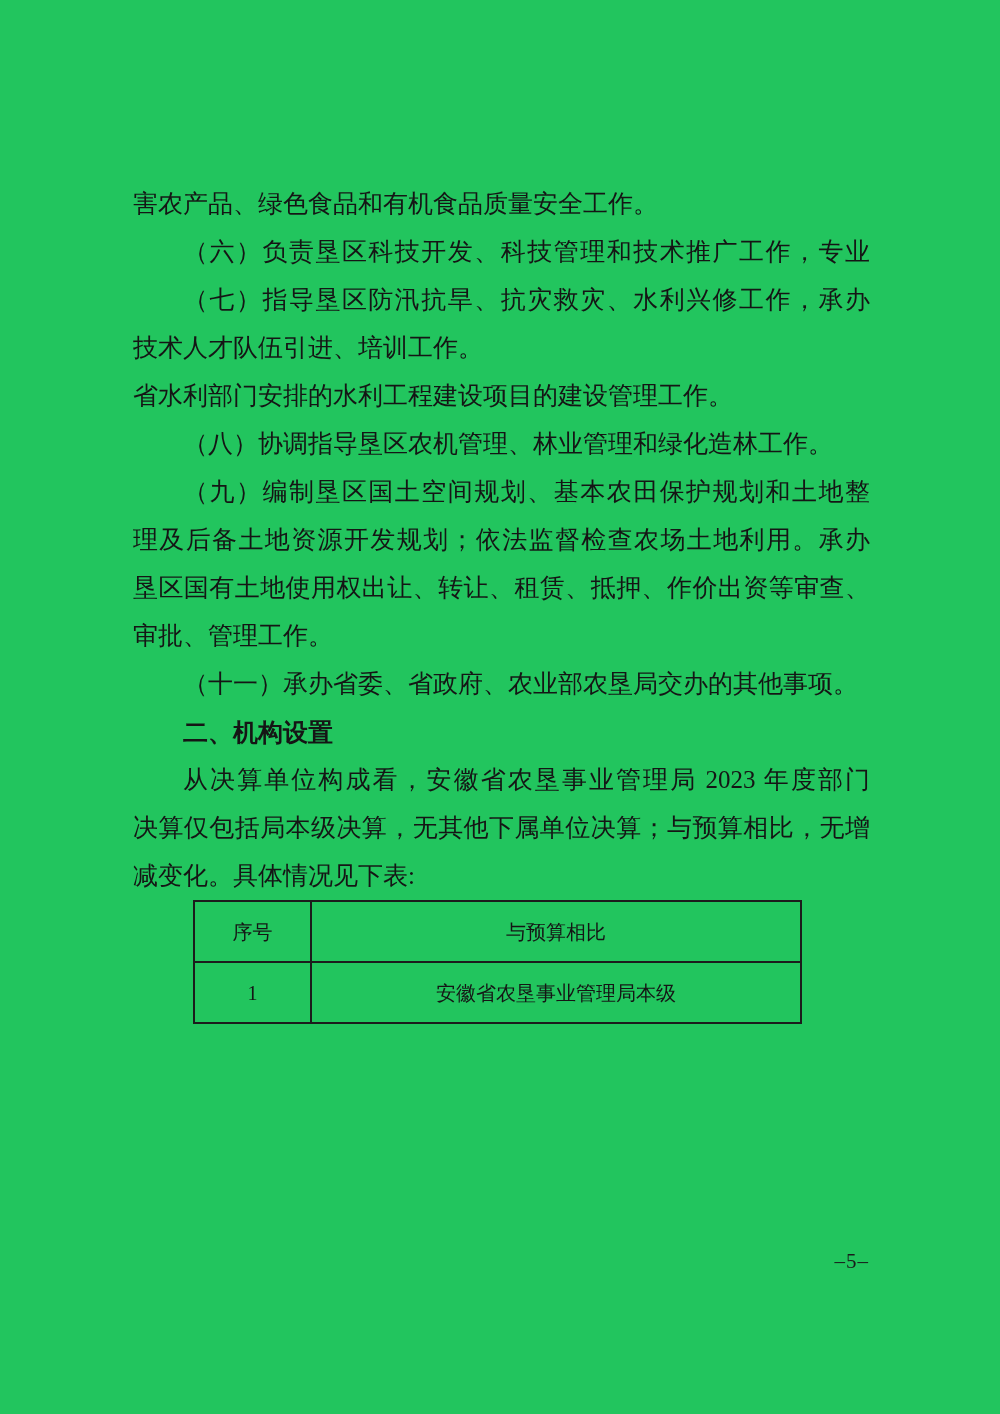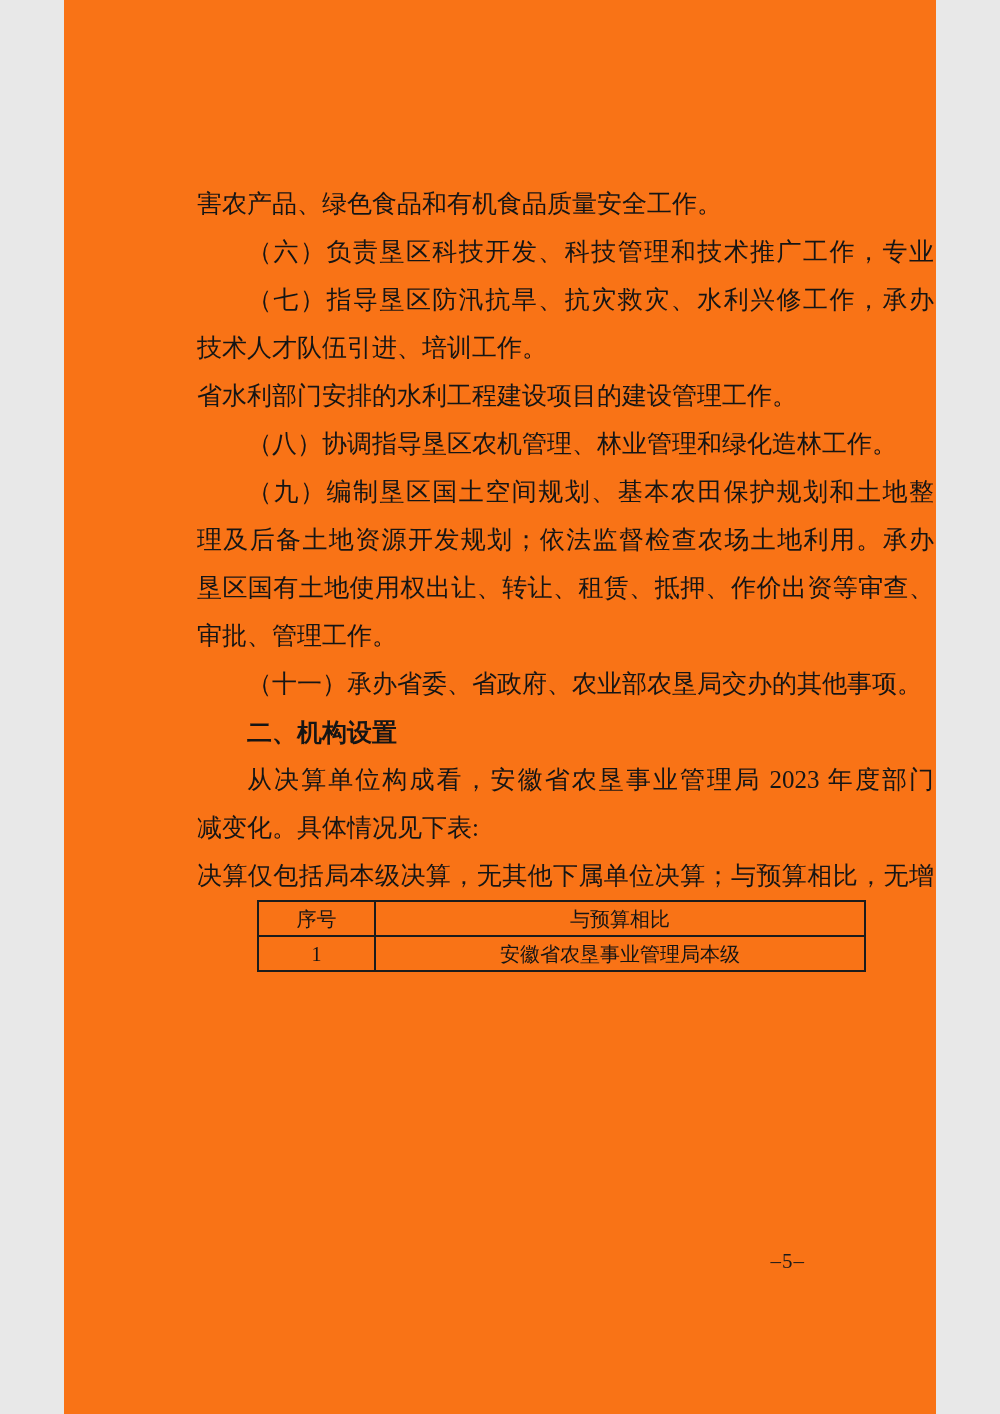--- a/index.html
+++ b/index.html
@@ -2,24 +2,24 @@
 <html><head>
 <meta charset="utf-8">
 <style>
   html, body {
     margin: 0;
     padding: 0;
     background: #e8e8e8;
   }
   .page {
     position: relative;
-    width: 872px;
+    width: 1000px;
     height: 1414px;
     margin: 0 auto;
-    background: #f97316;
+    background: #22c55e;
     color: #151515;
     font-family: "Liberation Serif", "DejaVu Serif", serif;
     overflow: hidden;
   }
   .content {
     position: absolute;
     left: 133px;
     top: 180px;
     width: 737px;
   }
@@ -48,21 +48,21 @@
     border-collapse: collapse;
     table-layout: fixed;
     width: 609px;
     margin-left: 60px;
     margin-top: 0;
   }
   table.units th,
   table.units td {
     border: 2px solid #1c1c1c;
     height: 33px;
-    padding: 0;
+    padding: 13px;
     text-align: center;
     vertical-align: middle;
     font-size: 20px;
     font-weight: normal;
     font-family: "Liberation Serif", "DejaVu Serif", serif;
     line-height: 1.1;
   }
   .page-number {
     position: absolute;
     top: 1249px;
@@ -86,22 +86,22 @@
     <div class="line indent">（八）协调指导垦区农机管理、林业管理和绿化造林工作。</div>
     <div class="line full indent">（九）编制垦区国土空间规划、基本农田保护规划和土地整</div>
     <div class="line full">理及后备土地资源开发规划；依法监督检查农场土地利用。承办</div>
     <div class="line full">垦区国有土地使用权出让、转让、租赁、抵押、作价出资等审查、</div>
     <div class="line">审批、管理工作。</div>
     <div class="line indent">（十一）承办省委、省政府、农业部农垦局交办的其他事项。</div>
 
     <div class="line heading indent">二、机构设置</div>
 
     <div class="line full indent">从决算单位构成看，安徽省农垦事业管理局 2023 年度部门</div>
+    <div class="line full">决算仅包括局本级决算，无其他下属单位决算；与预算相比，无增</div>
     <div class="line">减变化。具体情况见下表:</div>
-    <div class="line full">决算仅包括局本级决算，无其他下属单位决算；与预算相比，无增</div>
 
     <table class="units">
       <colgroup>
         <col style="width:117px">
         <col>
       </colgroup>
       <thead>
         <tr>
           <th>序号</th>
           <th>与预算相比</th>

